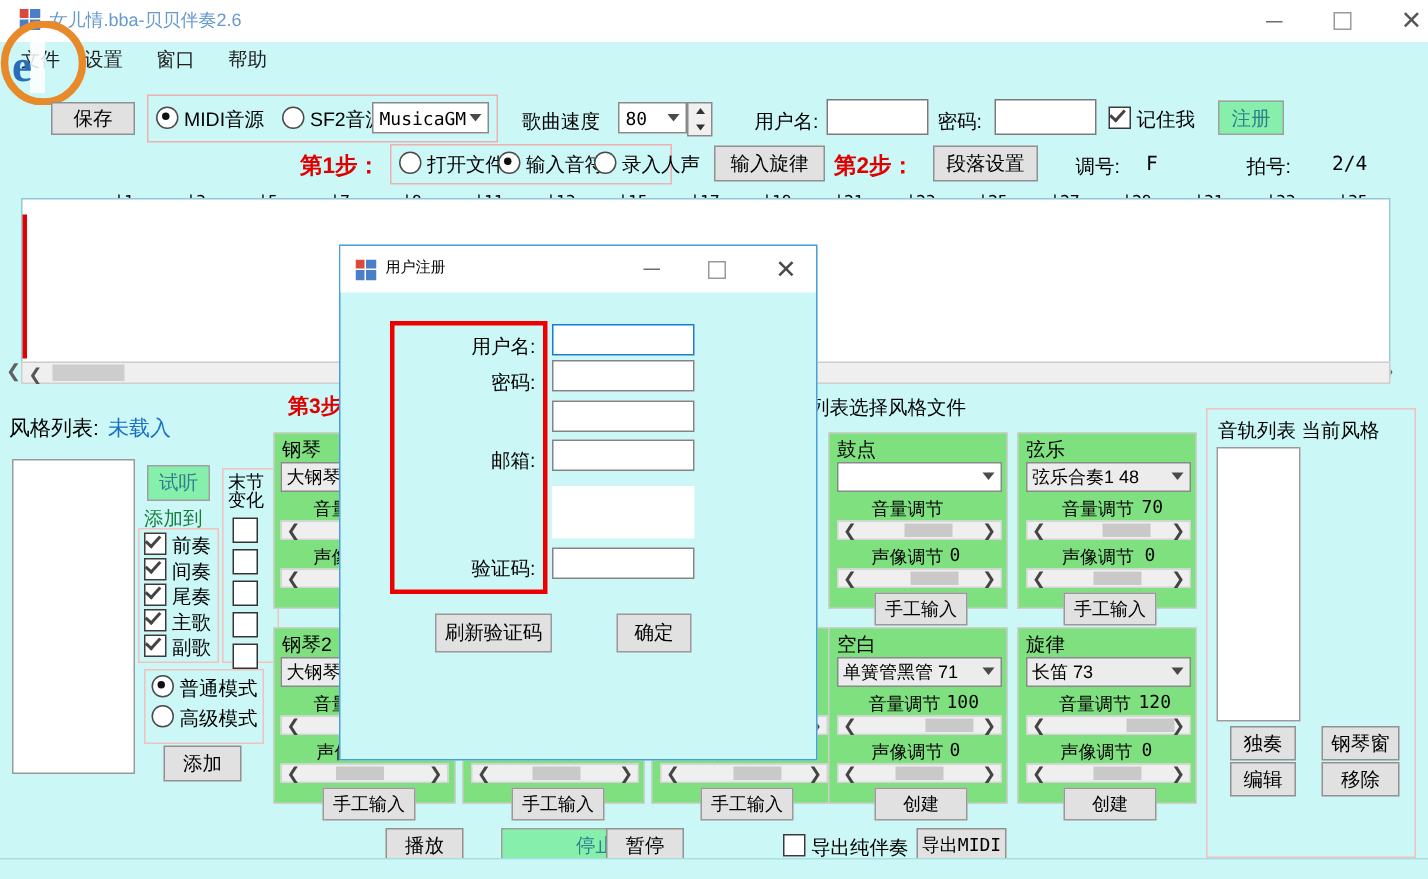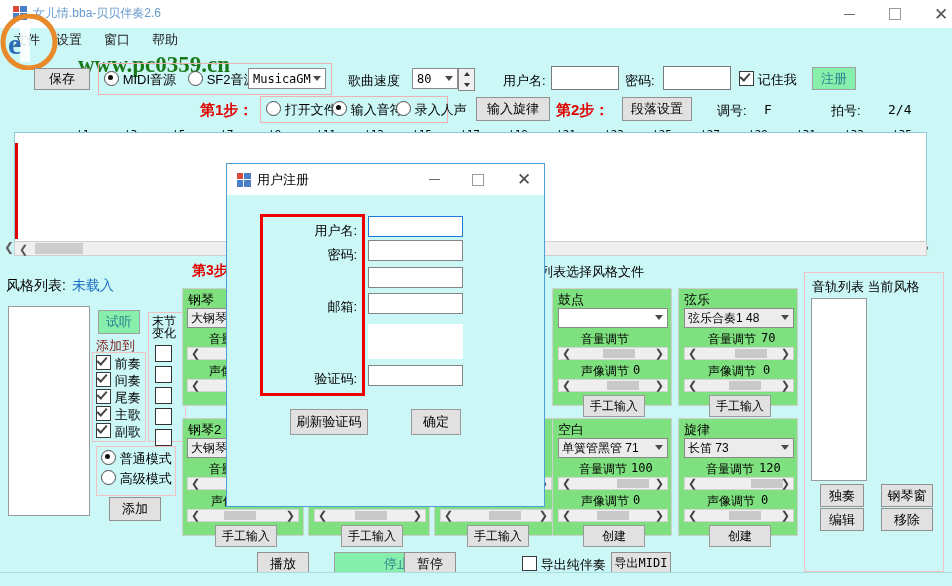--- a/index.html
+++ b/index.html
@@ -75,21 +75,21 @@
   .playhead{position:absolute;left:15px;top:143px;width:3px;height:96px;background:#e00000;}
   .hsb{position:absolute;left:14px;top:241px;width:913px;height:15px;background:#efefef;
        border:1px solid #cfcfcf;box-sizing:border-box;}
   .hsb .thumb{position:absolute;left:20px;top:1px;width:48px;height:11px;background:#cdcdcd;}
   .hsb .ar{position:absolute;top:1px;font-size:11px;color:#555;}
   .sbleft{position:absolute;left:4px;top:240px;width:12px;height:16px;color:#606060;font-size:12px;}
   .sbright{position:absolute;left:920px;top:240px;width:12px;height:16px;color:#606060;font-size:12px;}
 
   
   .listbox{position:absolute;background:#fff;border:1px solid #9a9a9a;}
-  .linkbtn{position:absolute;font-size:13px;color:#7f1d1d;white-space:nowrap;}
+  .linkbtn{position:absolute;font-size:13px;color:#15803d;white-space:nowrap;}
   .softbtn{position:absolute;background:#86efac;border:1px solid #a0a0a0;color:#2f7f8f;
            display:flex;align-items:center;justify-content:center;font-size:13px;}
   .boxgrp{position:absolute;border:1px solid #f3c0c0;}
   .vchk{position:absolute;width:15px;height:15px;border:1px solid #333;background:#fff;}
 
   
   .ipanel{position:absolute;background:#7fe07f;border:1px solid #cfcfcf;box-sizing:border-box;}
   .ip-title{position:absolute;left:5px;top:2px;font-size:13px;color:#000;white-space:nowrap;}
   .ip-combo{position:absolute;background:#ececec;border:1px solid #8a8a8a;box-sizing:border-box;
             font-size:12px;display:flex;align-items:center;padding-left:3px;}
@@ -104,21 +104,21 @@
   .ip-btn{position:absolute;background:#e1e1e1;border:1px solid #9a9a9a;font-size:12px;
           display:flex;align-items:center;justify-content:center;}
 
   
   .rpanel{position:absolute;border:1px solid #f3c0c0;box-sizing:border-box;}
 
   
   .dlg{position:absolute;left:226px;top:163px;width:319px;height:344px;background:#ccf7f7;
        border:1px solid #4c9ed9;box-sizing:border-box;box-shadow:0 0 0 0 rgba(0,0,0,0);}
   .dlg-tb{position:absolute;left:0;top:0;width:317px;height:31px;background:#fff;}
-  .dlg-title{position:absolute;left:30px;top:7px;font-size:13px;color:#000;}
+  .dlg-title{position:absolute;left:30px;top:7px;font-size:10px;color:#000;}
   .dlg-ico{position:absolute;left:10px;top:9px;width:14px;height:14px;}
   .dlg-w{position:absolute;top:0;width:38px;height:31px;display:flex;align-items:center;justify-content:center;color:#4a4a4a;}
   .redbox{position:absolute;border:3px solid #ee0000;box-sizing:border-box;}
   .dlg-lbl{position:absolute;font-size:13px;color:#000;text-align:right;white-space:nowrap;}
   .dlg-in{position:absolute;background:#fff;border:1px solid #848484;box-sizing:border-box;}
   .dlg-in.focus{border:1px solid #1a7ad4;}
   .dlg-in.plain{border:none;}
   .dlg-btn{position:absolute;background:#e1e1e1;border:1px solid #9a9a9a;font-size:13px;
            display:flex;align-items:center;justify-content:center;}
 
@@ -159,21 +159,20 @@
     <div class="menu-item" style="left:56px;">设置</div>
     <div class="menu-item" style="left:104px;">窗口</div>
     <div class="menu-item" style="left:152px;">帮助</div>
   </div>
 
   <svg class="wm wm-logo" viewBox="0 0 58 56">
     <circle cx="29" cy="28" r="26" fill="none" stroke="#e8892a" stroke-width="5"></circle>
     <rect x="20" y="8" width="10" height="40" fill="#ffffff" opacity="0.85"></rect>
     <text x="8" y="40" font-size="30" font-family="Liberation Serif, serif" fill="#2b6cb8" font-weight="bold">e</text>
   </svg>
-  <div class="wm wm-url">www.pc0359.cn</div>
 
   <div class="btn abs" style="left:34px;top:68px;width:54px;height:20px;">保存</div>
 
   <div class="grp" style="left:98px;top:63px;width:232px;height:30px;"></div>
   <div class="lbl" style="left:104px;top:71px;">
     <span class="radio on"></span>
     <span>MIDI音源</span>
   </div>
   <div class="lbl" style="left:188px;top:71px;">
     <span class="radio"></span>

